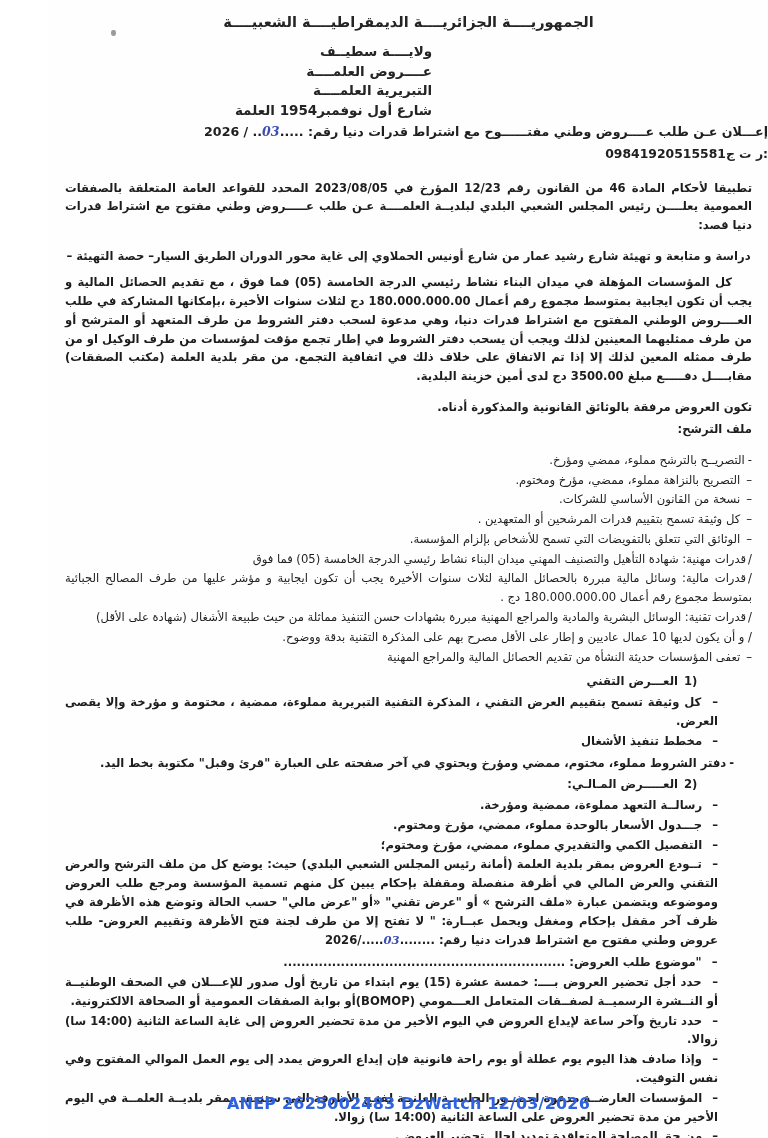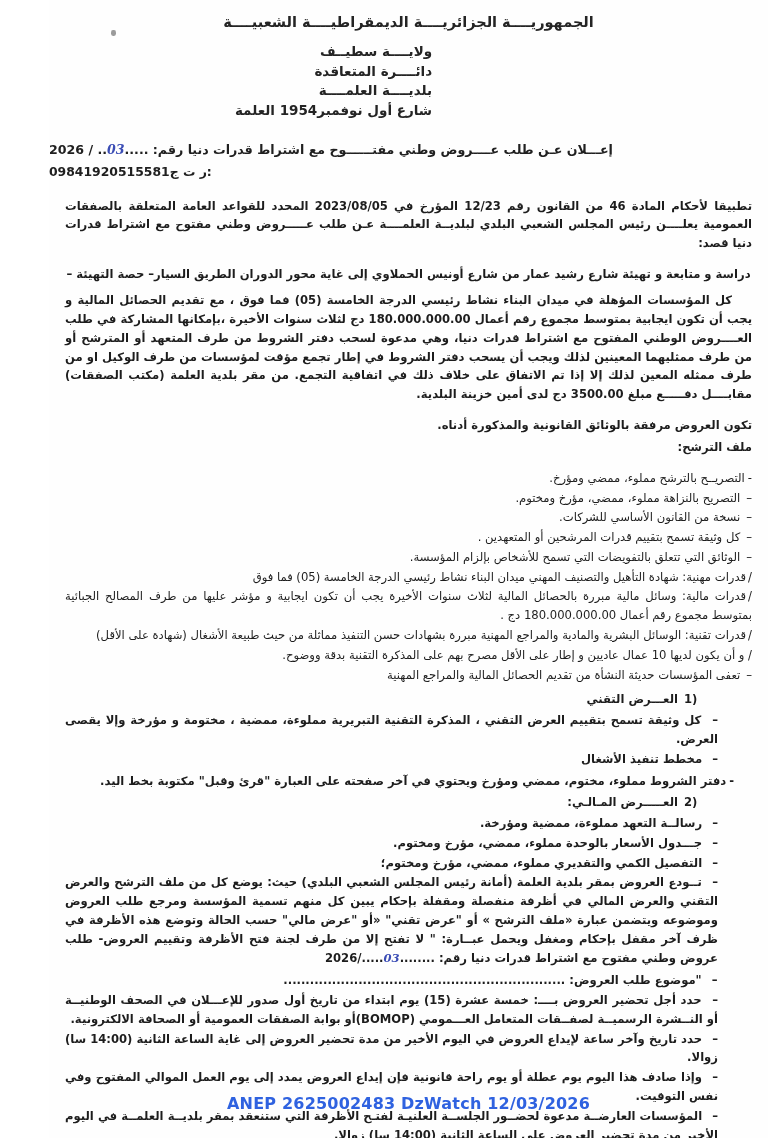--- a/index.html
+++ b/index.html
@@ -59,22 +59,21 @@
     white-space: pre;
   }
   .admin-inner {
     display: inline-block;
     text-align: right;
     margin-right: 150px;
   }
 
   
   .announce {
-    margin-top: 18px;
-    text-align: left;
+    text-align: right;
     font-size: 12.6px;
     font-weight: bold;
     line-height: 1.75;
     color: #202020;
   }
   .hw {
     color: #3b4db5;
     font-style: italic;
     font-weight: bold;
     font-family: "DejaVu Serif", serif;
@@ -206,22 +205,22 @@
 
 <div class="page">
 
   <div class="scan-dot"></div>
 
   <div class="republic">الجمهوريــــة الجزائريــــة الديمقراطيــــة الشعبيــــة</div>
 
   <div class="admin-block">
     <div class="admin-inner">
       <div class="line">ولايــــة سطيــف</div>
-      <div class="line">دائــــرة المتعاقدة</div>
-      <div class="line">بلديــــة العلمــــة</div>
+      <div class="line">عــــروض العلمــــة</div>
+      <div class="line">التبريرية العلمــــة</div>
       <div class="line">شارع أول نوفمبر1954 العلمة</div>
     </div>
   </div>
 
   <div class="announce">
     <div>
       <span>إعـــلان عـن طلب عــــروض وطني مفتــــــوح مع اشتراط قدرات دنيا رقم: .....</span><span class="hw">03</span><span>.. / 2026</span>
     </div>
     <div class="rc-line">
       <span>09841920515581</span><span>ر ت ج:</span>

